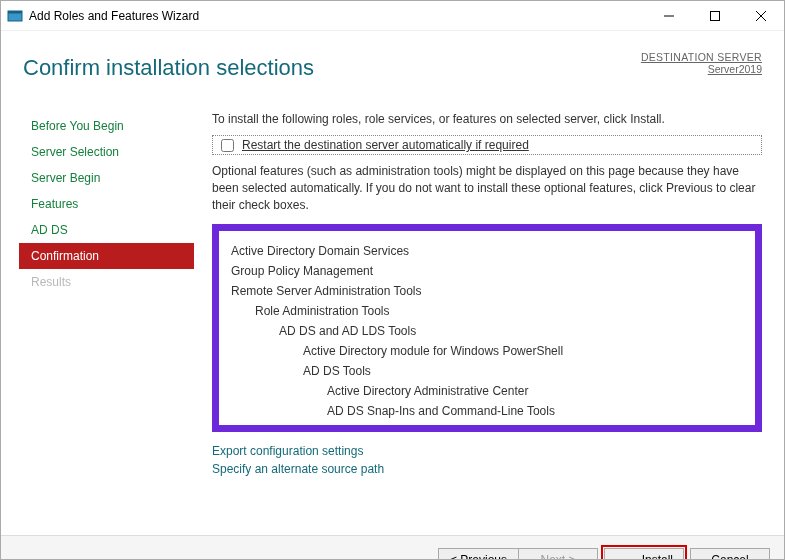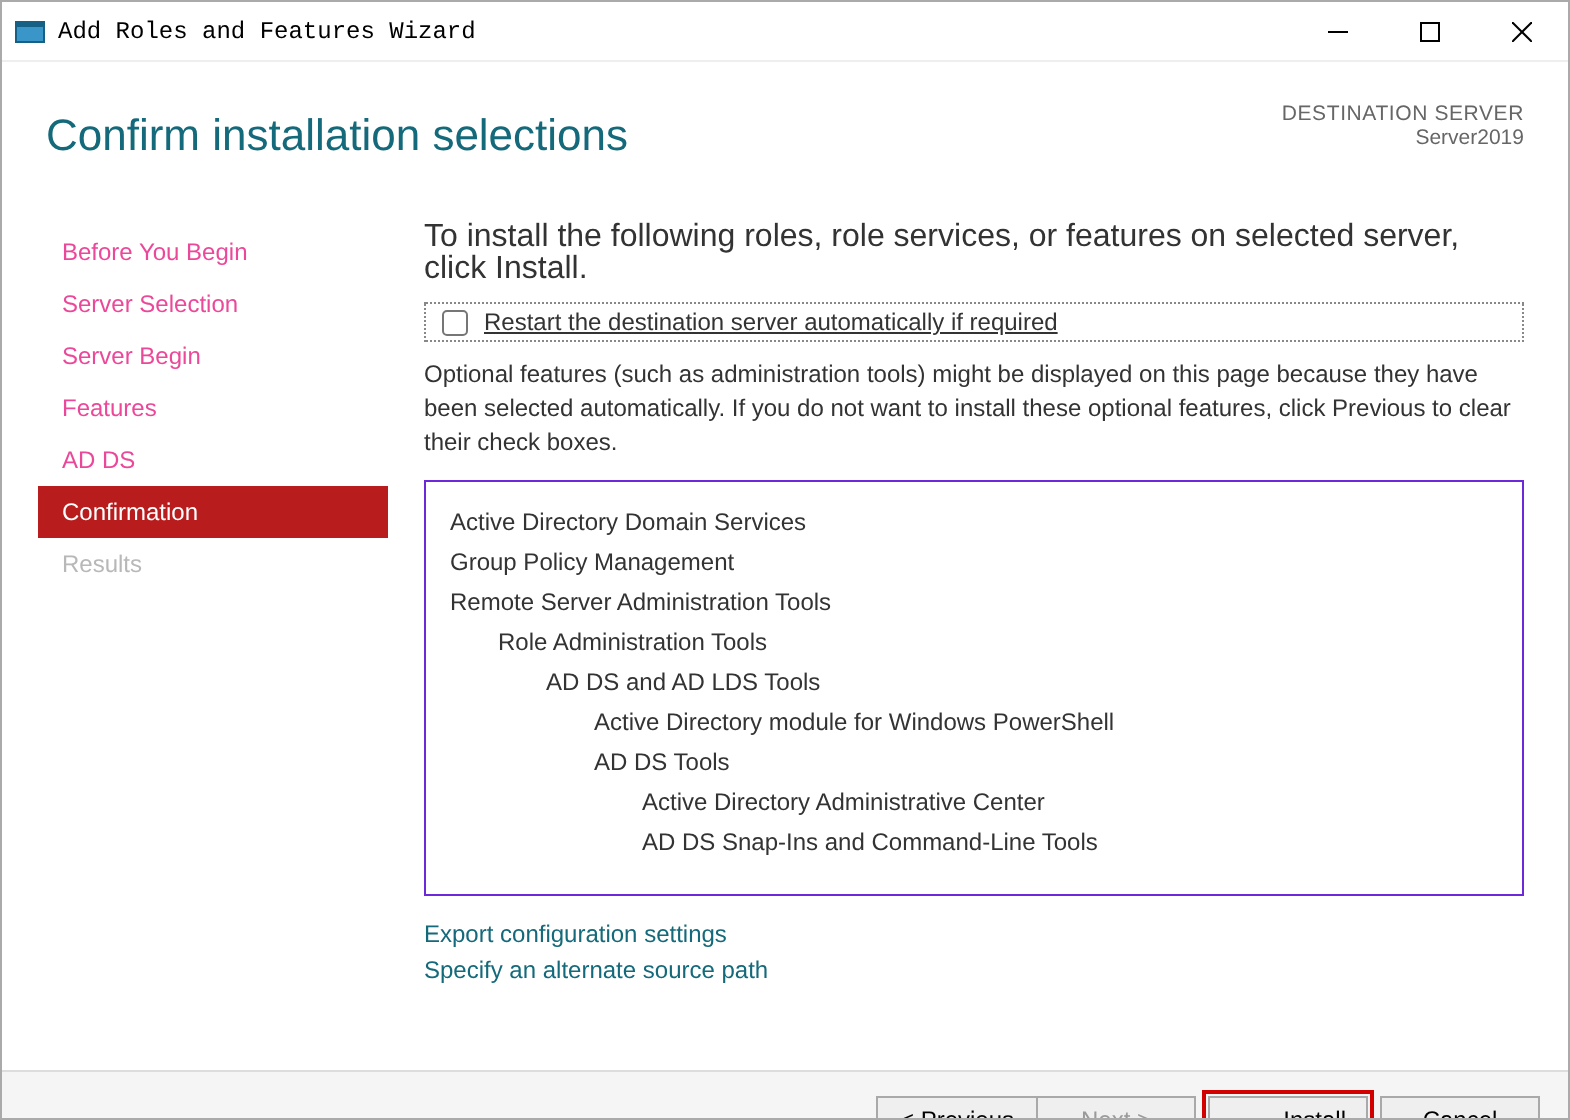--- a/index.html
+++ b/index.html
@@ -14,21 +14,20 @@
     overflow: hidden;
     border: 1px solid #aaa;
   }
   .titlebar {
     height: 30px;
     display: flex;
     align-items: center;
     padding: 0 0 0 6px;
     background: #fff;
     border-bottom: 1px solid #eee;
-    font-family: Liberation Mono, monospace;
   }
   .titlebar-icon {
     width: 16px; height: 16px;
     margin-right: 6px;
   }
   .titlebar-title {
     flex: 1;
     font-size: 12px;
     color: #000;
   }
@@ -48,73 +47,74 @@
     font-size: 22px;
     font-weight: 300;
     color: #14697a;
     margin: 10px 0 16px 0;
   }
   .server-info {
     text-align: right;
     font-size: 10.5px;
     color: #666;
     padding-top: 6px;
+    text-decoration: underline;
   }
   .server-label { letter-spacing: 0.3px; }
 
   .body-area {
     display: flex;
     padding: 14px 18px 0 18px;
     height: 438px;
   }
   .sidebar {
     width: 175px;
     padding-top: 2px;
   }
   .nav-item {
     padding: 5px 12px;
     font-size: 12px;
-    color: #ec4899;
+    color: #15803d;
     cursor: pointer;
     line-height: 16px;
   }
   .nav-item.active {
     background: #b91c1c;
     color: #fff;
   }
   .nav-item.disabled {
     color: #b8b8b8;
     cursor: default;
   }
 
   .content {
     flex: 1;
     padding-left: 18px;
     padding-right: 4px;
   }
   .instr {
-    font-size: 16px;
+    font-size: 12px;
     color: #333;
     line-height: 16px;
   }
   .checkbox-row {
     border: 1px dotted #888;
     padding: 2px 6px;
     margin: 8px 0 8px 0;
     display: flex;
     align-items: center;
   }
   .checkbox-row input { margin: 0 8px 0 2px; }
   .checkbox-row label { text-decoration: underline; }
   .optional-note {
     font-size: 12px;
     line-height: 17px;
   }
   .selections-box {
-    border: 1px solid #6d28d9;
+    border: 7px solid #6d28d9;
     margin-top: 10px;
     padding: 10px 12px 18px 12px;
     height: 208px;
   }
   .sel-item { font-size: 12px; line-height: 20px; color: #333; }
   .ind1 { padding-left: 24px; }
   .ind2 { padding-left: 48px; }
   .ind3 { padding-left: 72px; }
   .ind4 { padding-left: 96px; }
   .links {

